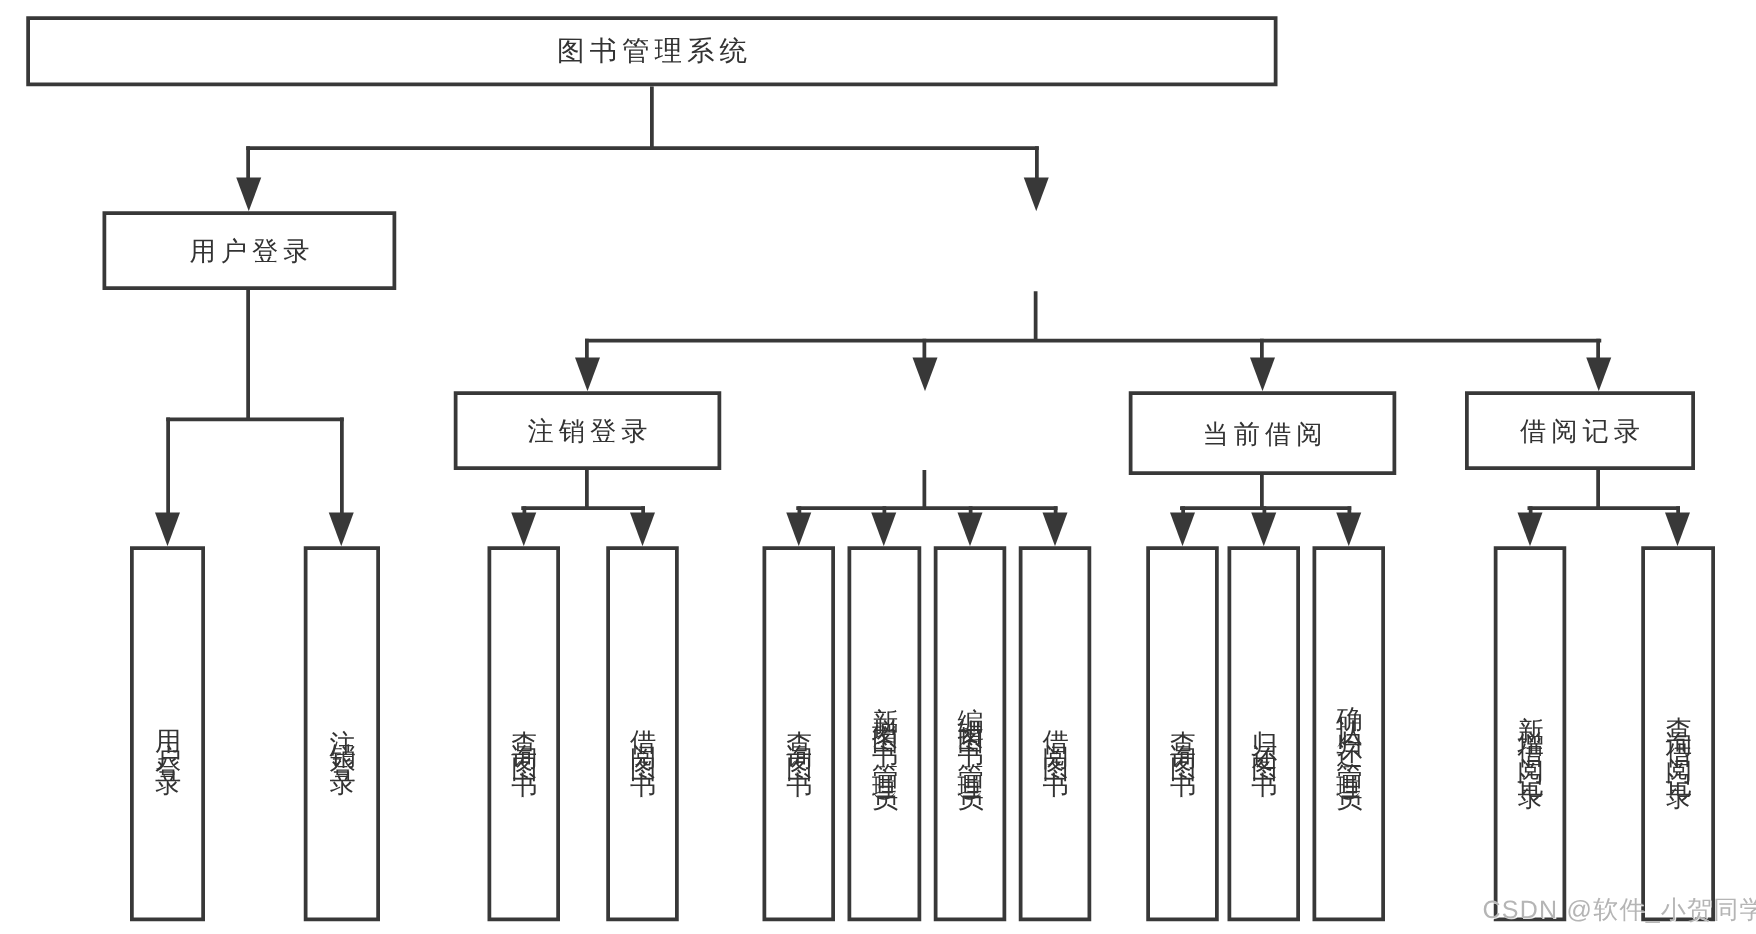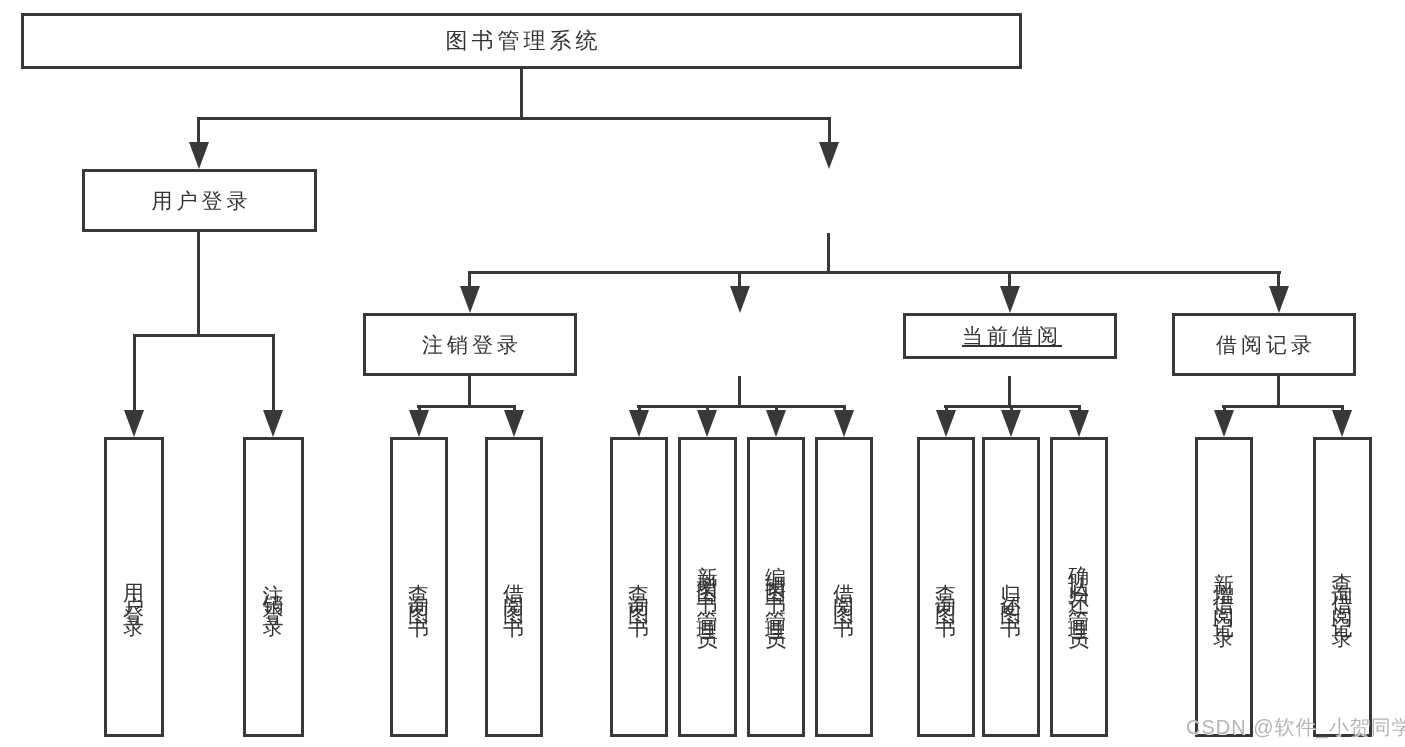--- a/index.html
+++ b/index.html
@@ -141,21 +141,21 @@
     <span class="hl root-lbl">图书管理系统</span>
   </div>
 
   <div class="nd" style="left:82px; top:169px; width:235px; height:63px;">
     <span class="hl">用户登录</span>
   </div>
 
   <div class="nd" style="left:363px; top:313px; width:214px; height:63px;">
     <span class="hl">注销登录</span>
   </div>
-  <div class="nd" style="left:903px; top:313px; width:214px; height:46px;text-decoration:underline;">
+  <div class="nd" style="left:903px; top:313px; width:214px; height:67px;">
     <span class="hl">当前借阅</span>
   </div>
   <div class="nd" style="left:1172px; top:313px; width:184px; height:63px;">
     <span class="hl">借阅记录</span>
   </div>
 
   <div class="nd" style="left:104px; top:437px; width:60px; height:300px;">
     <span class="vt">用户登录</span>
   </div>
   <div class="nd" style="left:243px; top:437px; width:61px; height:300px;">

